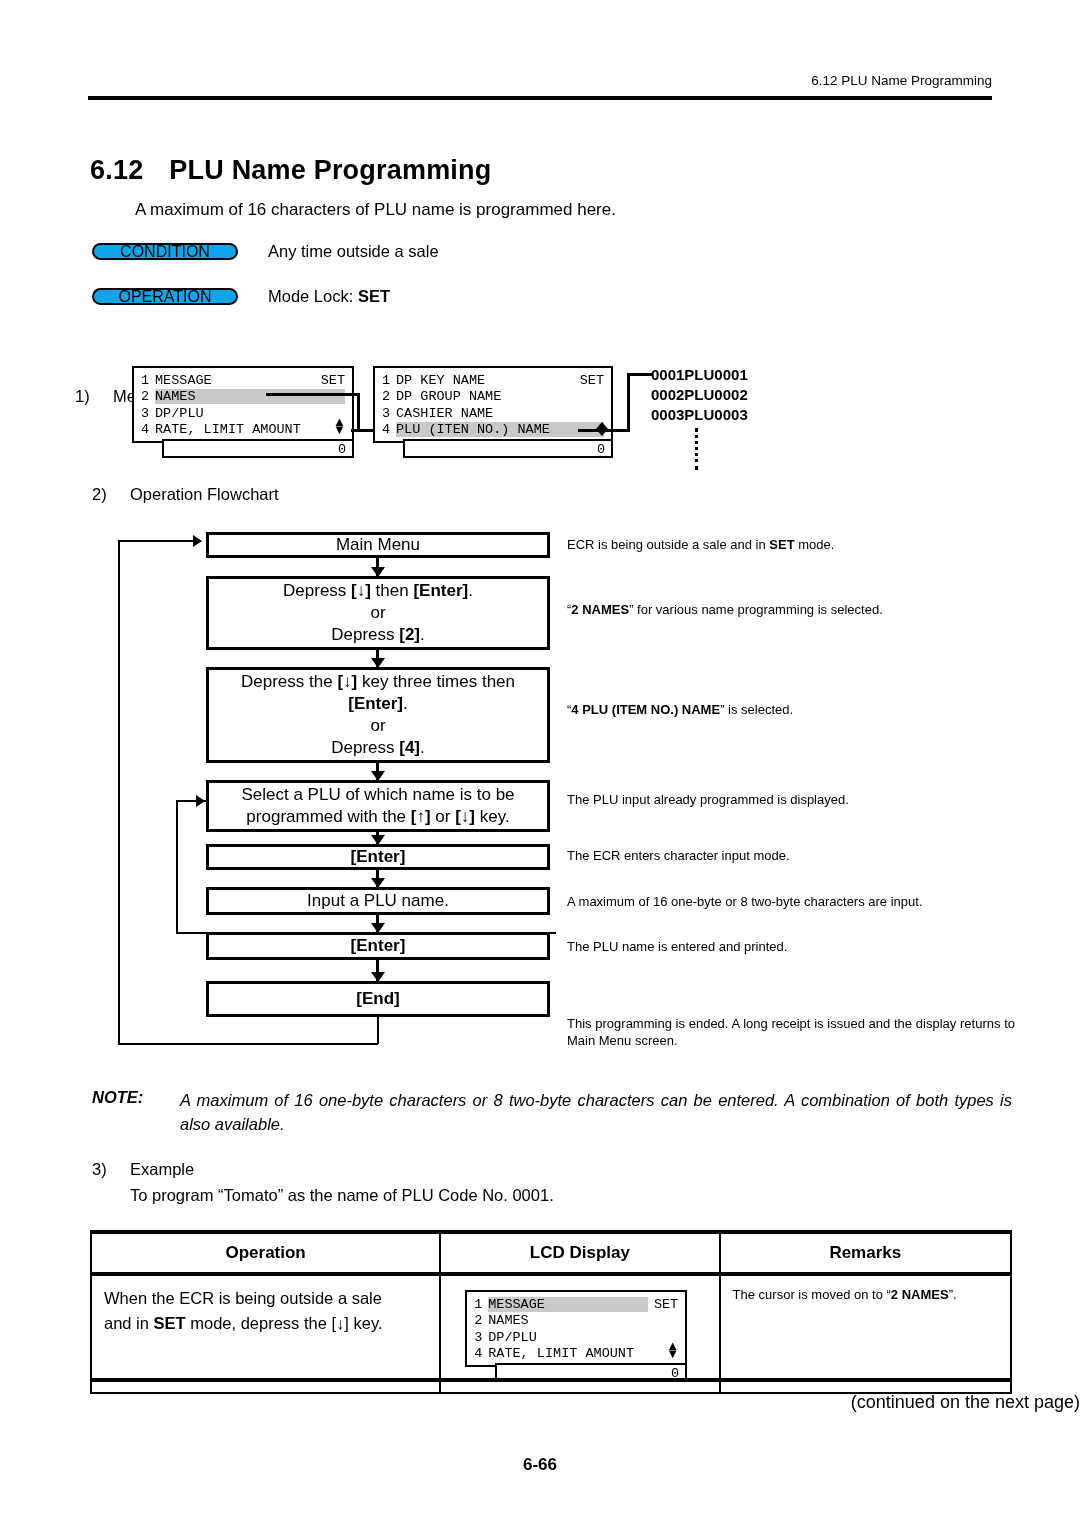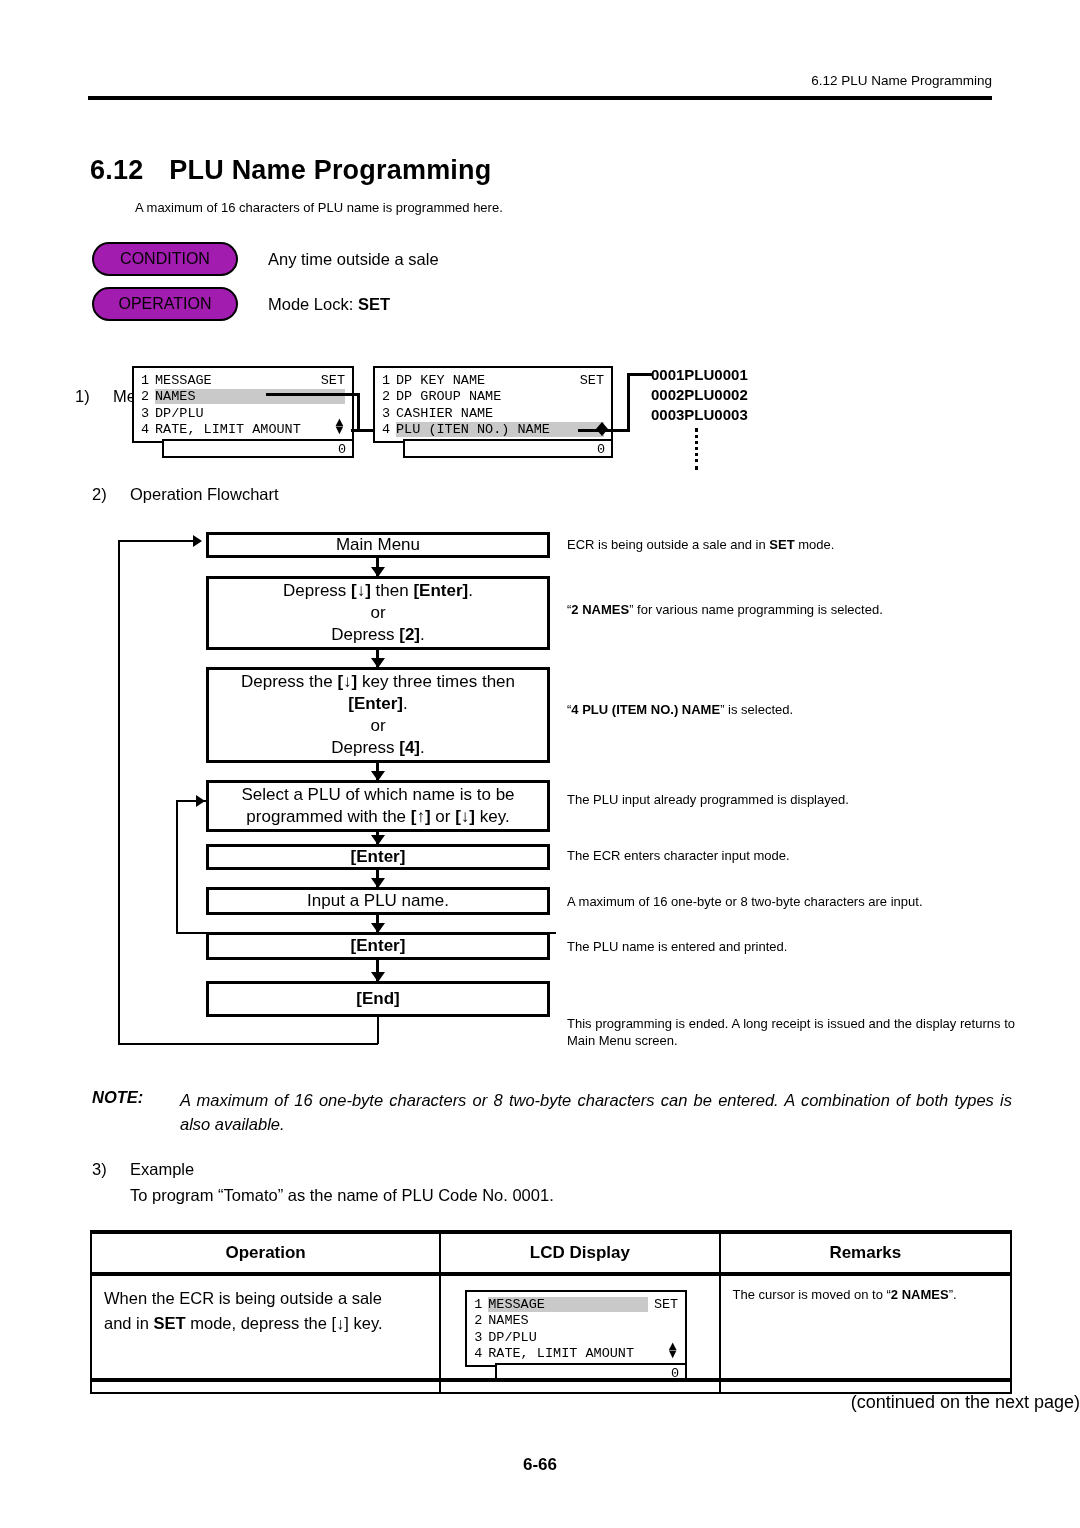--- a/index.html
+++ b/index.html
@@ -49,34 +49,34 @@
     left: 90px; top: 155px;
     font-size: 27px;
     font-weight: bold;
     letter-spacing: .2px;
   }
   .sec-title .num { margin-right: 26px; }
 
   .intro {
     position: absolute;
     left: 135px; top: 200px;
-    font-size: 13px;
+    font-size: 17px;
   }
 
   
   .pill-row {
     position: absolute;
     display: flex;
     align-items: center;
   }
   .pill {
-    background: #a21caf;
+    background: #0ea5e9;
     border: 2px solid #000;
     border-radius: 20px;
-    height: 34px;
+    height: 17px;
     display: flex;
     align-items: center;
     justify-content: center;
     font-size: 16px;
     padding: 0 14px;
     min-width: 146px;
   }
   .pill-text {
     margin-left: 30px;
     font-size: 16.5px;

